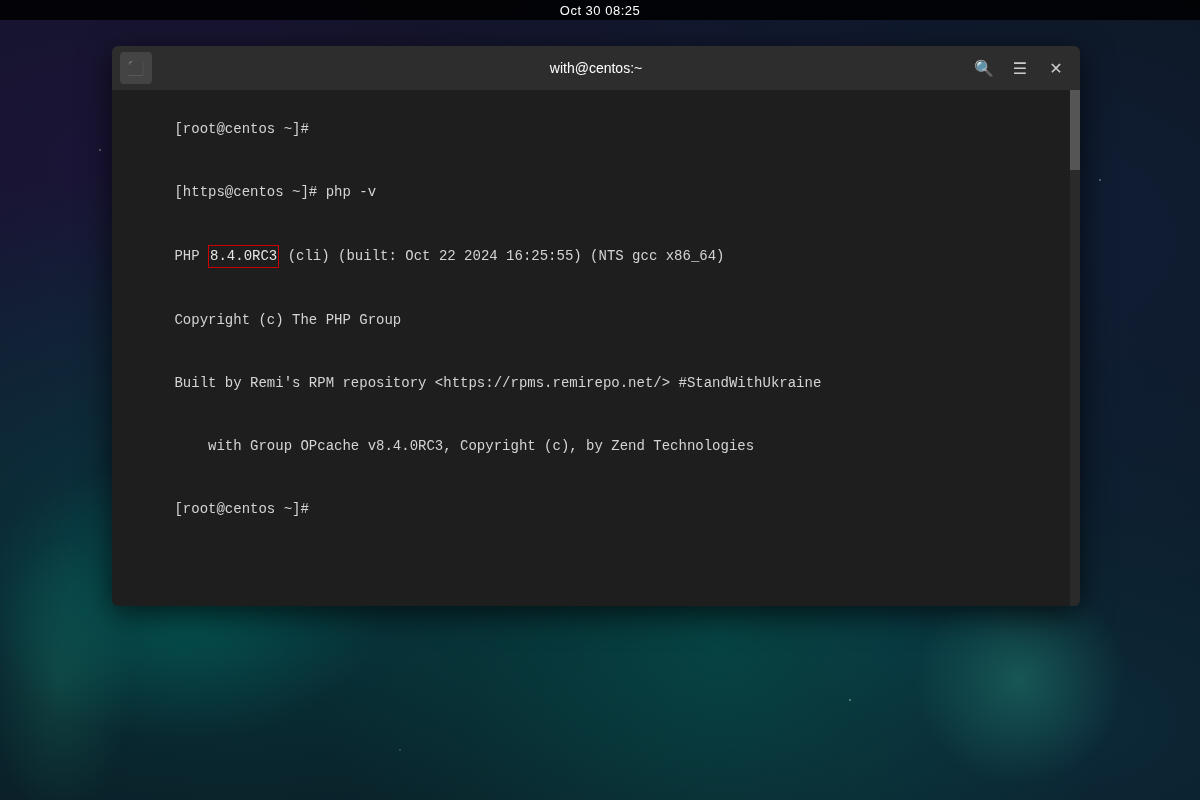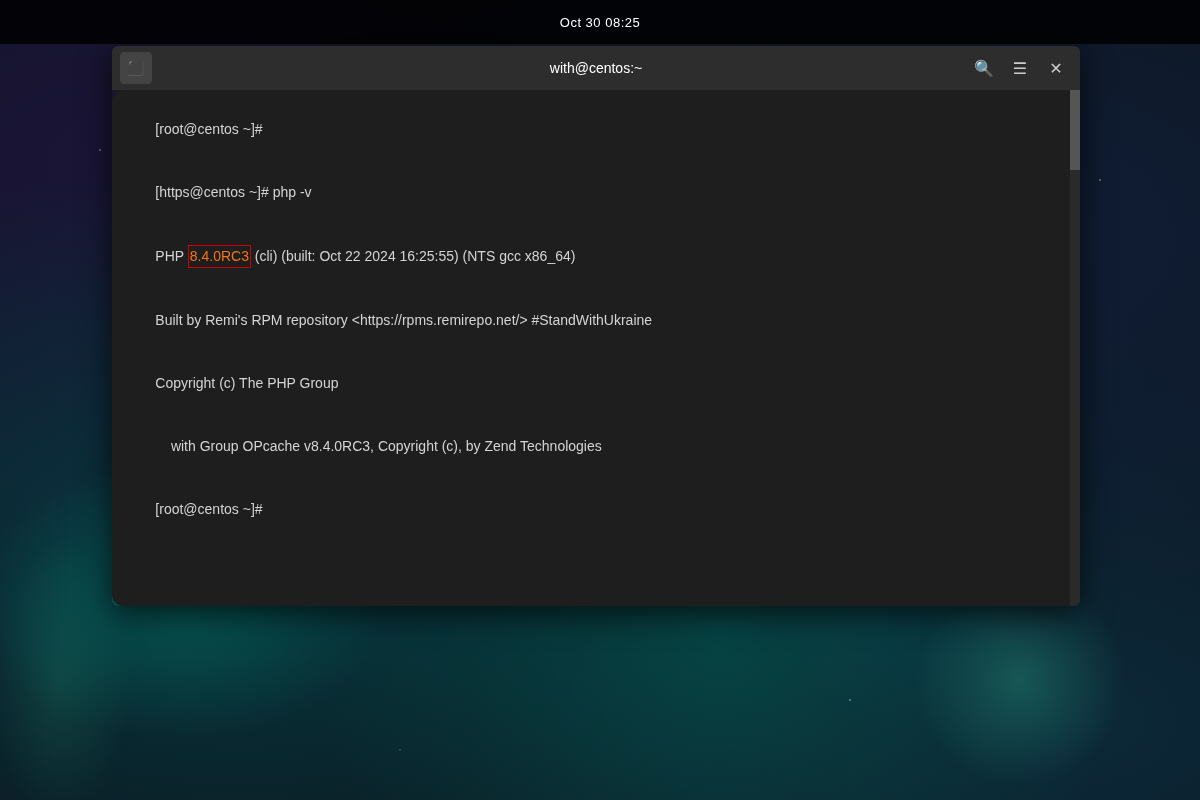--- a/index.html
+++ b/index.html
@@ -61,21 +61,21 @@
         radial-gradient(ellipse 150px 150px at 85% 85%, rgba(50, 180, 150, 0.3) 0%, transparent 70%),
         radial-gradient(ellipse 100px 200px at 5% 85%, rgba(30, 120, 100, 0.3) 0%, transparent 70%);
     }
 
     
     .taskbar {
       position: absolute;
       top: 0;
       left: 0;
       right: 0;
-      height: 44px;
+      height: 20px;
       background: rgba(0, 0, 0, 0.85);
       display: flex;
       align-items: center;
       justify-content: center;
       z-index: 100;
     }
 
     .taskbar-clock {
       color: #ffffff;
       font-size: 13px;
@@ -153,27 +153,26 @@
       justify-content: center;
       cursor: pointer;
       color: #ccc;
       font-size: 16px;
     }
 
     
     .terminal-body {
       flex: 1;
       background: #1e1e1e;
-      padding: 8px 20px;
-      font-family: Liberation Sans, sans-serif;
+      padding: 8px 12px;
+      font-family: Liberation Mono, monospace;
       font-size: 14px;
       color: #d4d4d4;
       overflow-y: auto;
       position: relative;
-      border-radius: 12px;
     }
 
     
     .terminal-body::-webkit-scrollbar {
       width: 10px;
     }
     .terminal-body::-webkit-scrollbar-track {
       background: #2d2d2d;
     }
     .terminal-body::-webkit-scrollbar-thumb {
@@ -186,21 +185,21 @@
       white-space: pre;
     }
 
     .prompt {
       color: #d4d4d4;
     }
 
     .version-highlight {
       display: inline-block;
       border: 1px solid #cc0000;
-      color: #f97316;
+      color: #e5e5e5;
       padding: 0 1px;
     }
 
     
     .outer-scrollbar {
       position: absolute;
       right: 0;
       top: 44px;
       width: 10px;
       height: 556px;
@@ -250,24 +249,24 @@
     <div class="terminal-line">
       <span class="prompt">[root@centos ~]#</span>
     </div>
     <div class="terminal-line">
       <span class="prompt">[https@centos ~]# php -v</span>
     </div>
     <div class="terminal-line">
       <span>PHP </span><span class="version-highlight">8.4.0RC3</span><span> (cli) (built: Oct 22 2024 16:25:55) (NTS gcc x86_64)</span>
     </div>
     <div class="terminal-line">
+      <span>Copyright (c) The PHP Group</span>
+    </div>
+    <div class="terminal-line">
       <span>Built by Remi's RPM repository &lt;https://rpms.remirepo.net/&gt; #StandWithUkraine</span>
-    </div>
-    <div class="terminal-line">
-      <span>Copyright (c) The PHP Group</span>
     </div>
     <div class="terminal-line">
       <span>    with Group OPcache v8.4.0RC3, Copyright (c), by Zend Technologies</span>
     </div>
     <div class="terminal-line">
       <span class="prompt">[root@centos ~]#</span>
     </div>
     <div class="terminal-line">
       
     </div>

